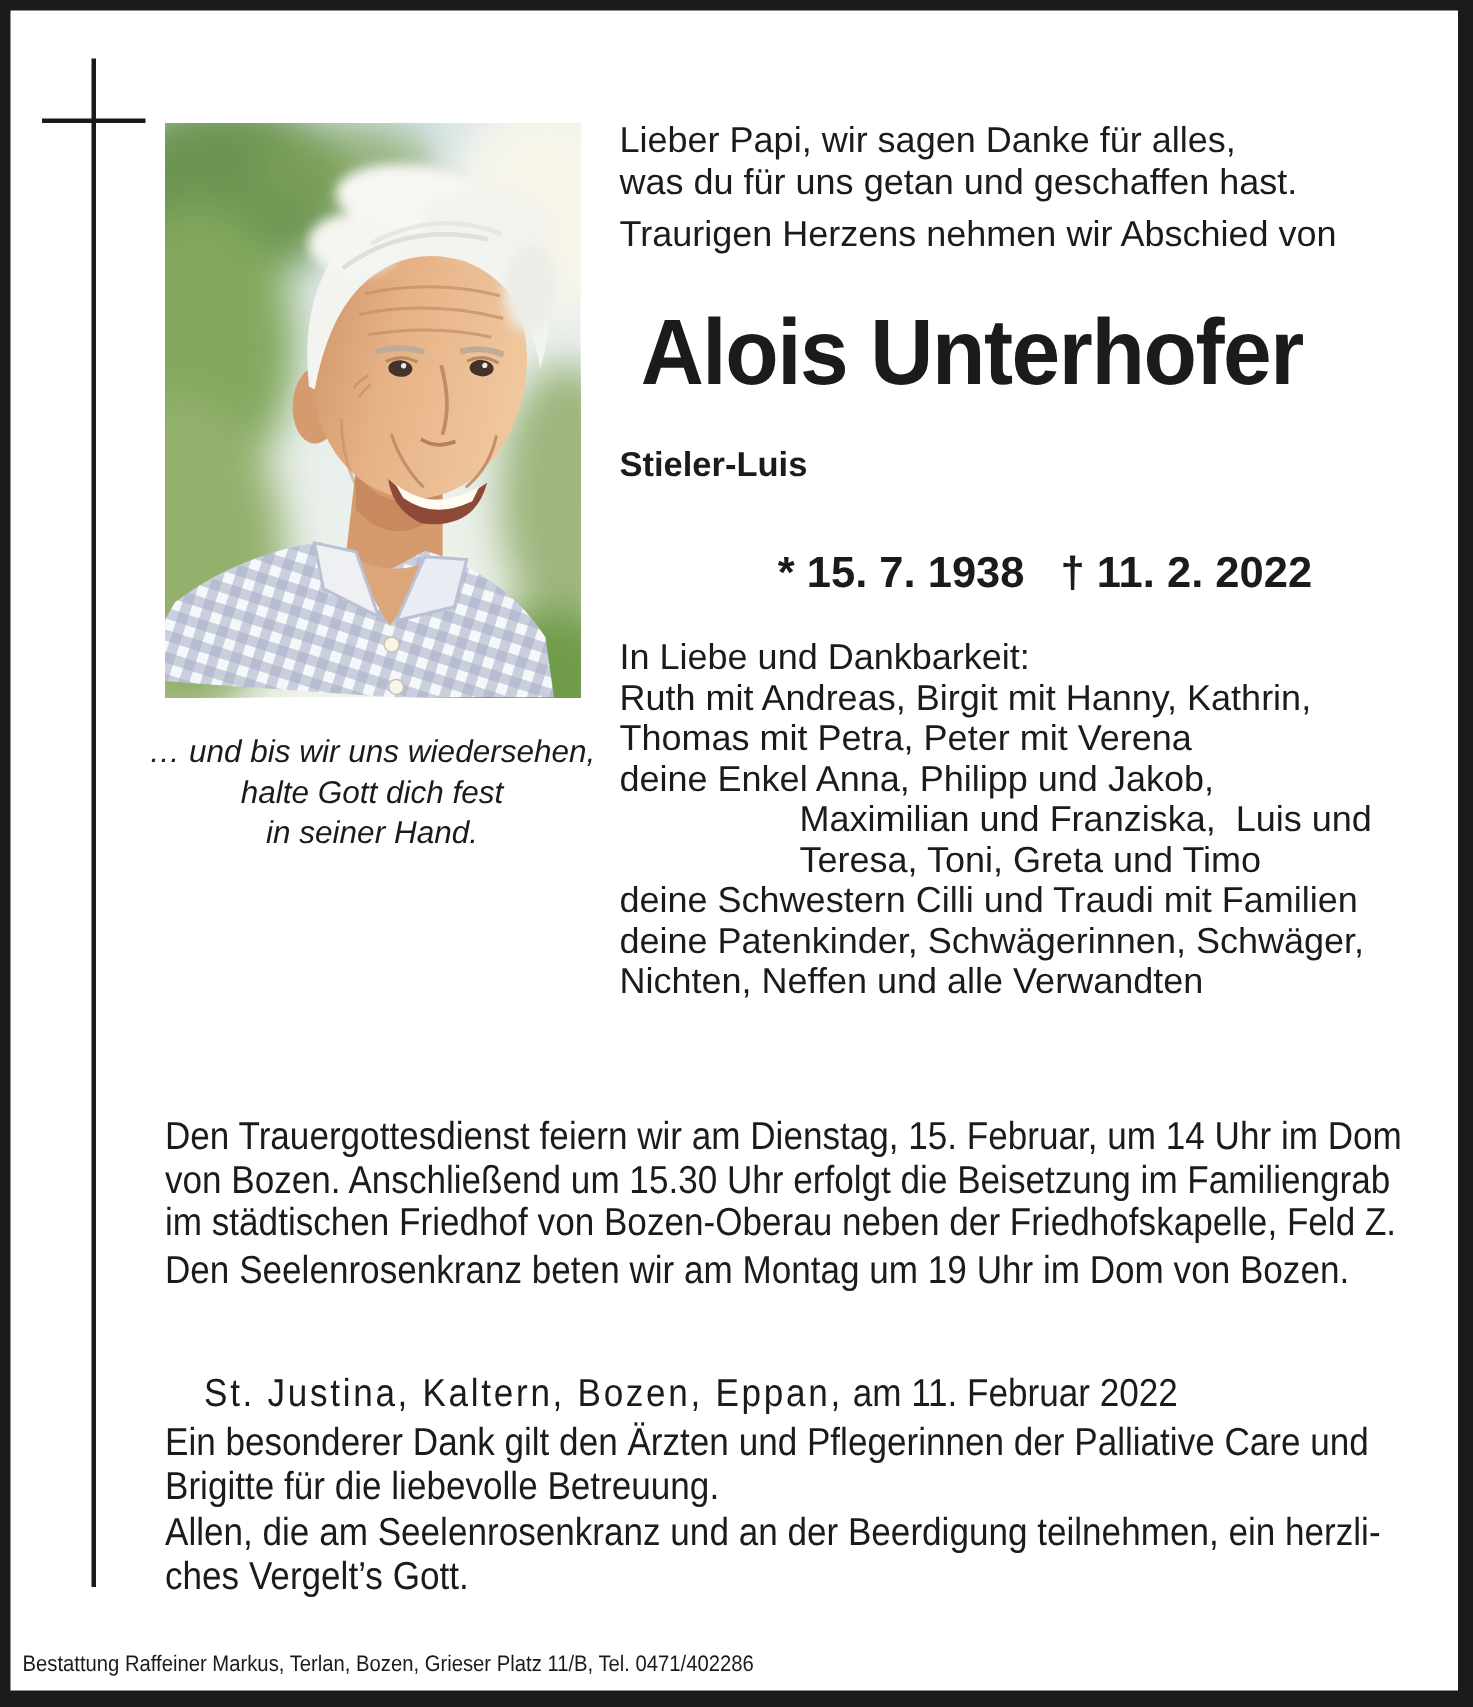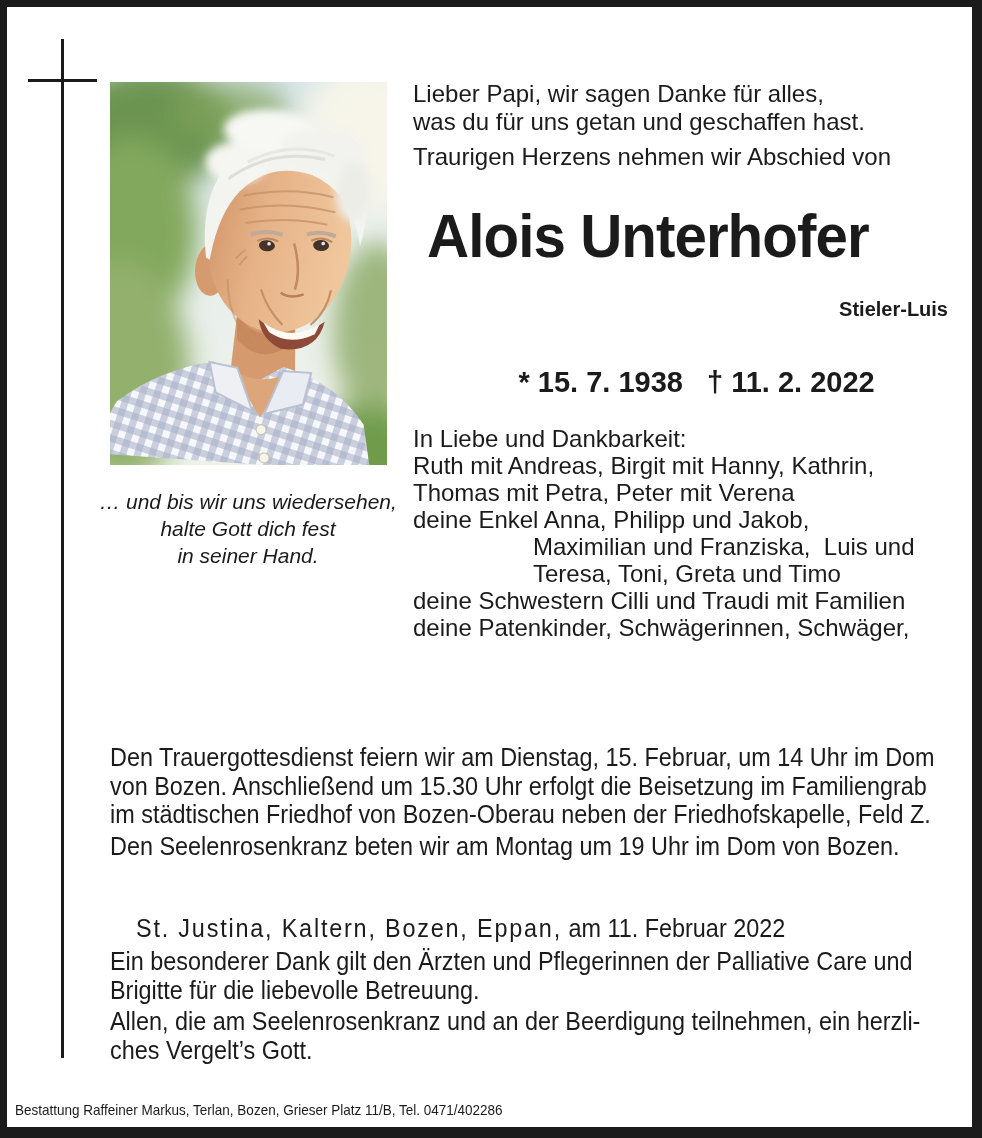--- a/index.html
+++ b/index.html
@@ -16,22 +16,22 @@
   .caption{left:92px;top:488px;width:312px;text-align:center;font-style:italic;
            font-size:21px;line-height:27px;}
   .caption div{white-space:pre;}
   
   .opening{left:413px;top:80px;font-size:24px;line-height:28px;}
   .opening div{white-space:pre;}
   .intro{left:413px;top:143px;font-size:24px;line-height:28px;white-space:pre;}
   .name-wrap{left:413px;top:204px;width:535px;text-align:left;line-height:64px;}
   .name{display:inline-block;font-size:62px;font-weight:bold;letter-spacing:-1px;
         transform:scaleX(.94);transform-origin:50% 50%;white-space:pre;}
-  .nickname{left:413px;top:296px;width:535px;text-align:right;
-            font-size:20px;font-weight:bold;line-height:27px;}
+  .nickname{left:413px;top:296px;width:535px;text-align:left;
+            font-size:23px;font-weight:bold;line-height:27px;}
   .dates{left:413px;top:342px;width:535px;text-align:center;
          font-size:29px;font-weight:bold;line-height:27px;white-space:pre;}
   .dates .death{margin-left:24px;}
   .family{left:413px;top:425px;font-size:24px;line-height:27px;}
   .family div{white-space:pre;}
   .family .indent{margin-left:120px;}
   .family .b{font-weight:normal;}
   
   .narrow{font-size:26px;line-height:28.5px;transform:scaleX(.9);transform-origin:0 0;}
   .narrow div{white-space:pre;}
@@ -168,20 +168,21 @@
 
   <div class="abs family">
       <div><span>In Liebe und Dankbarkeit:</span></div>
       <div><span class="b">Ruth</span><span> mit </span><span class="b">Andreas, Birgit</span><span> mit </span><span class="b">Hanny, Kathrin,</span></div>
       <div><span class="b">Thomas</span><span> mit </span><span class="b">Petra, Peter</span><span> mit </span><span class="b">Verena</span></div>
       <div><span>deine Enkel </span><span class="b">Anna, Philipp</span><span> und </span><span class="b">Jakob,</span></div>
       <div class="indent"><span class="b">Maximilian</span><span> und </span><span class="b">Franziska,</span><span>  </span><span class="b">Luis</span><span> und</span></div>
       <div class="indent"><span class="b">Teresa, Toni, Greta</span><span> und </span><span class="b">Timo</span></div>
       <div><span>deine Schwestern </span><span class="b">Cilli</span><span> und </span><span class="b">Traudi</span><span> mit Familien</span></div>
       <div><span>deine Patenkinder, Schwägerinnen, Schwäger,</span></div>
+      <div><span>Nichten, Neffen und alle Verwandten</span></div>
     </div>
 
   <div class="abs narrow p-service">
       <div>Den Trauergottesdienst feiern wir am Dienstag, 15. Februar, um 14 Uhr im Dom</div>
       <div>von Bozen. Anschließend um 15.30 Uhr erfolgt die Beisetzung im Familiengrab</div>
       <div>im städtischen Friedhof von Bozen-Oberau neben der Friedhofskapelle, Feld Z.</div>
     </div>
   <div class="abs narrow p-rosary">
       <div>Den Seelenrosenkranz beten wir am Montag um 19 Uhr im Dom von Bozen.</div>
     </div>

